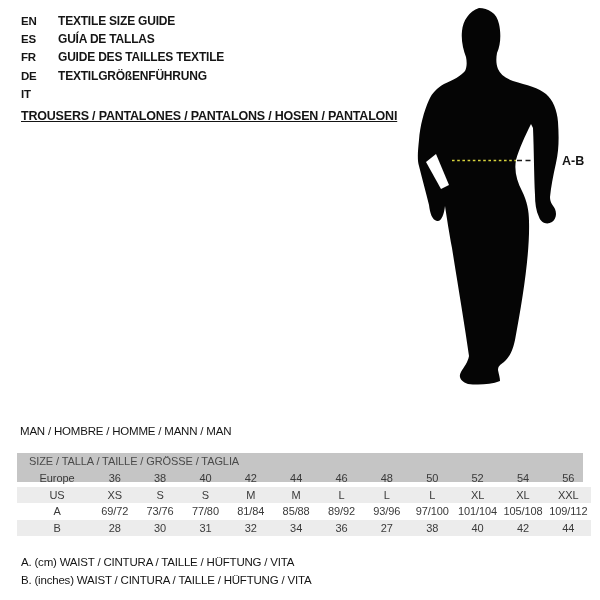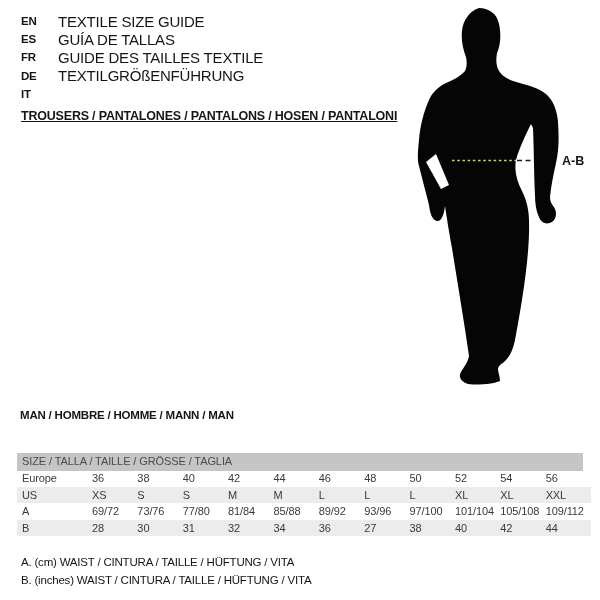--- a/index.html
+++ b/index.html
@@ -8,51 +8,51 @@
     width:600px;height:600px;
     background:#ffffff;
     font-family:"Liberation Sans","DejaVu Sans",sans-serif;
     color:#151515;
     overflow:hidden;
   }
   
   .lang-block{position:absolute;left:21px;top:12px;}
   .lang-row{display:flex;height:18.2px;align-items:center;}
   .lang-code{width:37px;font-size:11.5px;font-weight:700;letter-spacing:-0.2px;}
-  .lang-label{font-size:15px;font-weight:400;letter-spacing:-0.2px;}
+  .lang-label{font-size:12px;font-weight:700;letter-spacing:-0.2px;}
   .category-line{
     position:absolute;left:21px;top:109px;
     font-size:12.5px;font-weight:700;letter-spacing:-0.2px;text-decoration:underline;
   }
   
   .figure-svg{position:absolute;left:0;top:0;width:600px;height:600px;}
   
   .man-line{
-    position:absolute;left:20px;top:409px;
-    font-size:11.5px;font-weight:700;letter-spacing:-0.2px;
+    position:absolute;left:20px;top:425px;
+    font-size:11.5px;font-weight:400;letter-spacing:-0.2px;
   }
   
   .table-header{
-    position:absolute;left:17px;top:453px;width:566px;height:18px;
+    position:absolute;left:17px;top:453px;width:566px;height:29px;
     background:#c5c5c5;
     font-size:11px;color:#4a4a4a;line-height:17px;
-    padding-left:5px;box-sizing:border-box;letter-spacing:-0.1px;
+    padding-left:12px;box-sizing:border-box;letter-spacing:-0.1px;
   }
   .size-table{position:absolute;left:17px;top:470px;width:574px;}
   .trow{
     display:grid;
     grid-template-columns:75px repeat(11,1fr);
     height:16.5px;align-items:center;
   }
   .trow.stripe{background:#ececec;}
   .tcell{
-    font-size:11px;color:#3a3a3a;letter-spacing:-0.1px;
+    font-size:11px;color:#3a3a3a;text-align:center;letter-spacing:-0.1px;
     overflow:hidden;white-space:nowrap;
   }
-  .tcell.rowlabel{text-align:left;padding-left:5px;}
+  .tcell.rowlabel{text-align:center;padding-left:5px;}
   
   .notes{position:absolute;left:21px;top:554px;}
   .note-line{font-size:11.5px;font-weight:400;letter-spacing:-0.2px;height:17.5px;line-height:17.5px;}
 </style>
 </head>
 <body>
 
 <div class="page">
 
   <div class="lang-block">

